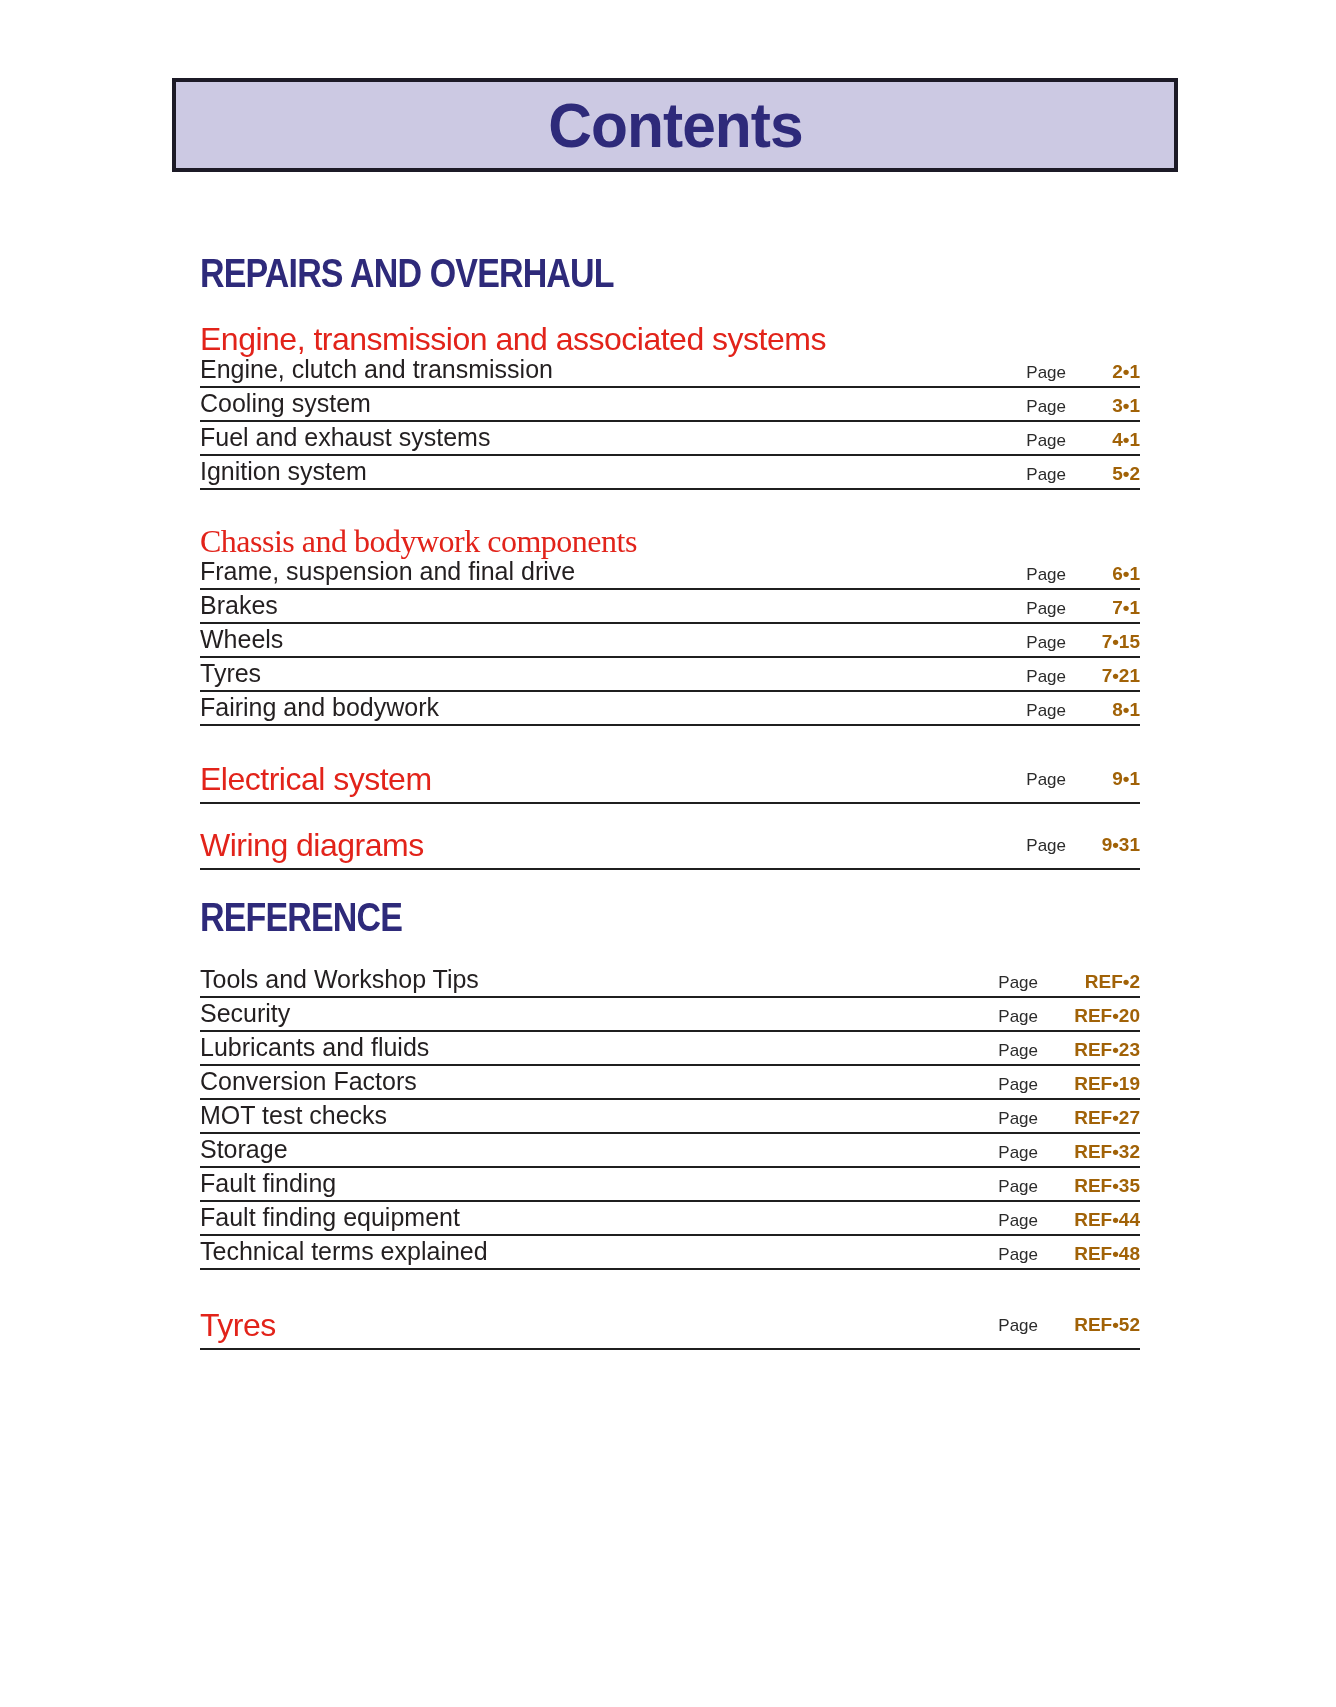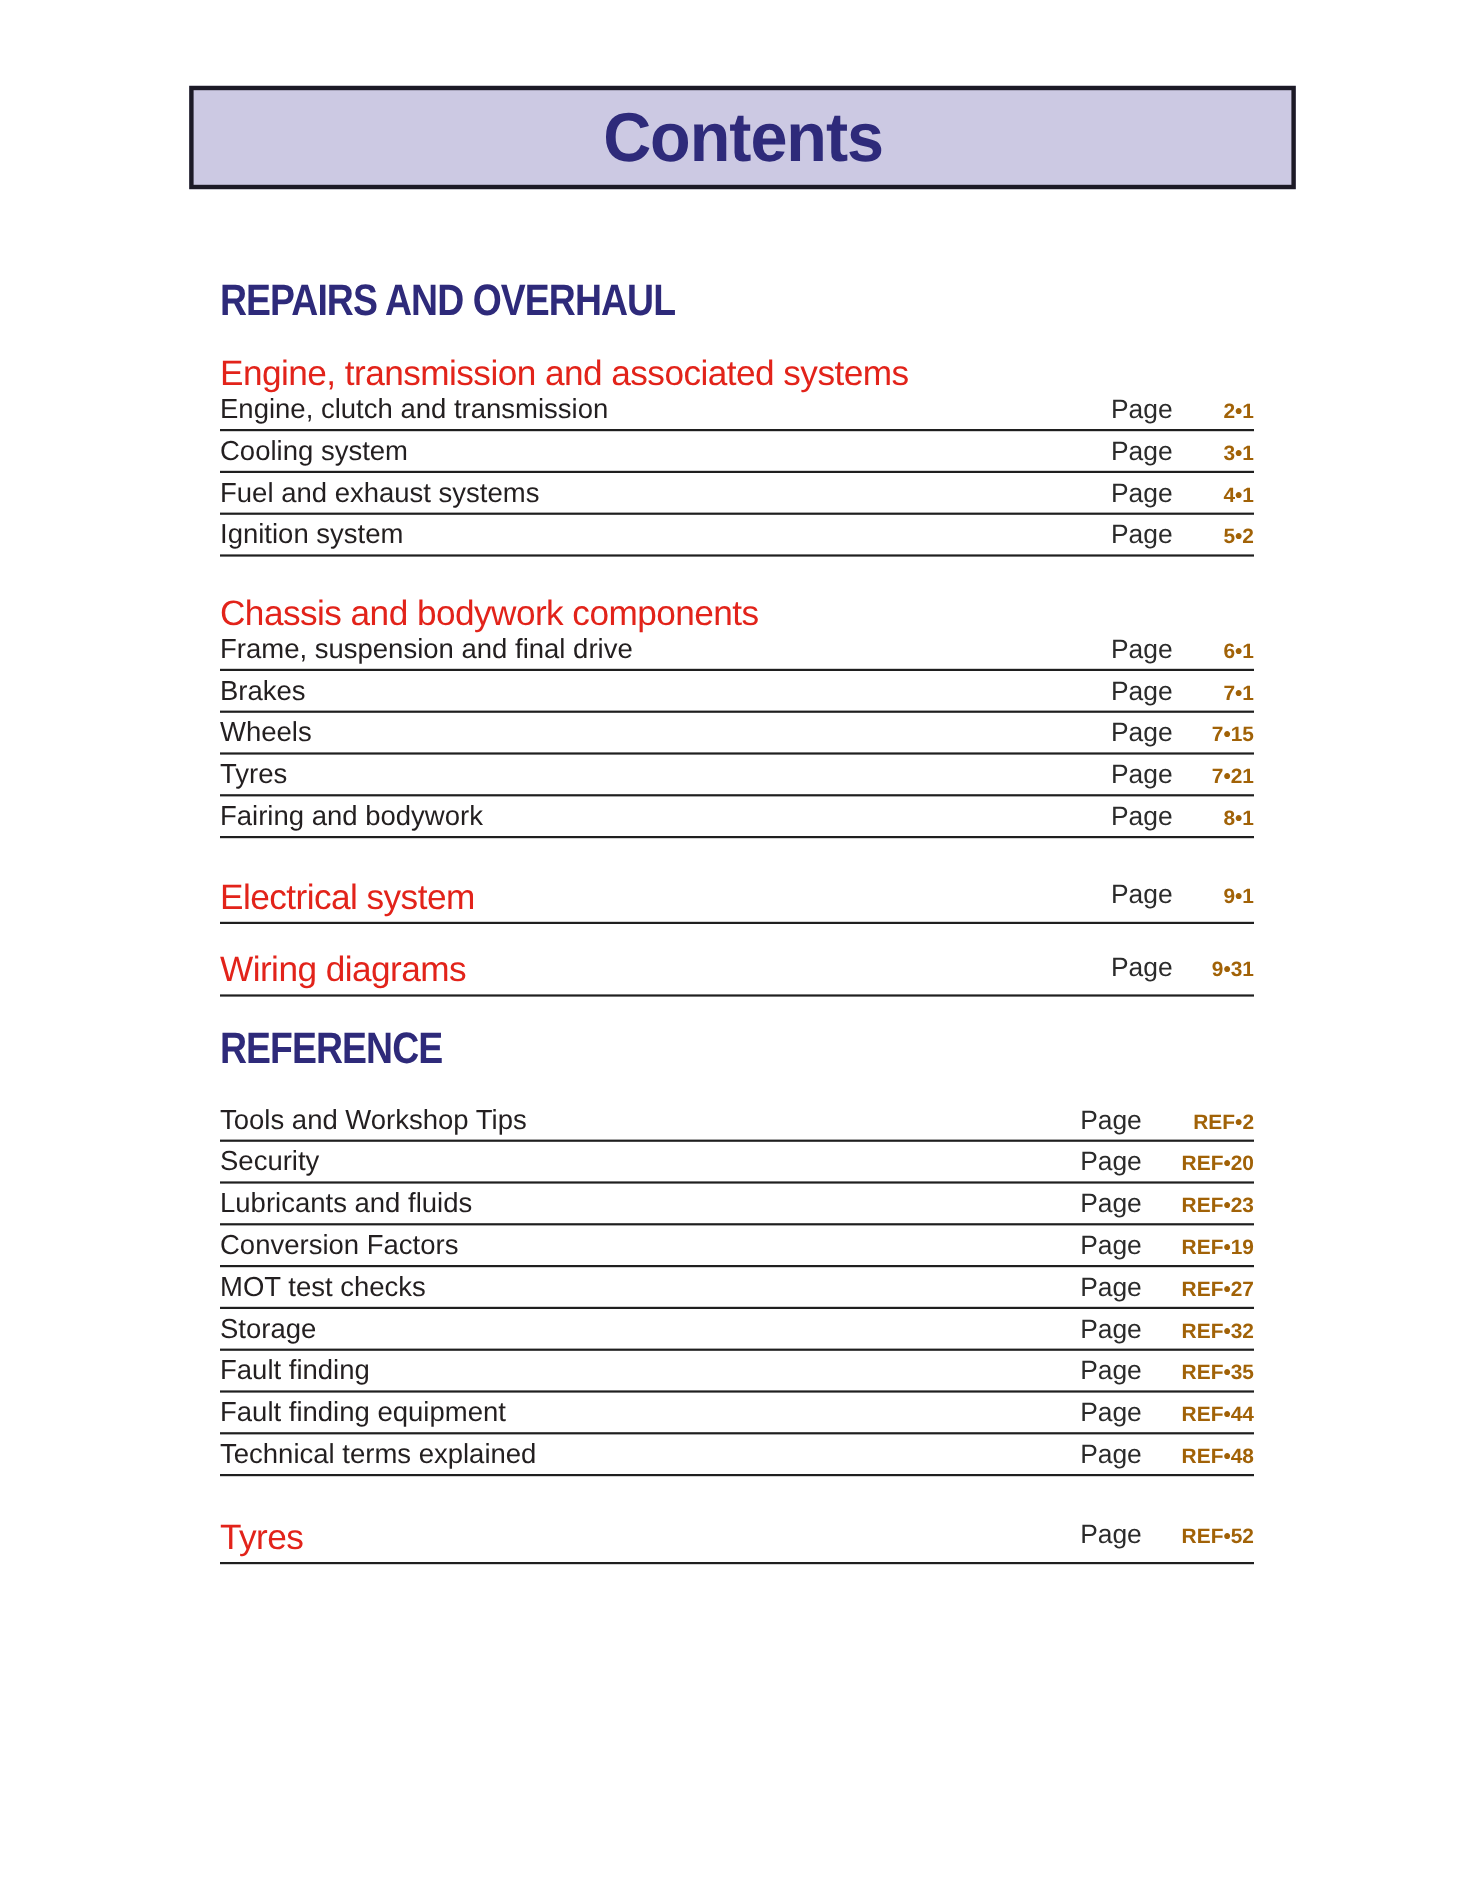--- a/index.html
+++ b/index.html
@@ -34,37 +34,37 @@
     white-space:nowrap;
   }
   .main-heading.repairs { margin-top:10px; }
   .main-heading.reference { margin-top:24px; }
   .section-heading {
     font-size:32px; line-height:30px; color:#e2231a;
     letter-spacing:-0.5px; font-weight:normal;
     white-space:nowrap;
   }
   .section-heading.first { margin-top:28px; }
-  .section-heading.later { margin-top:36px; }
+  .section-heading.later { margin-top:36px;font-family:Liberation Serif, serif; }
   .toc-row {
     display:flex; justify-content:space-between; align-items:baseline;
     border-bottom:2px solid #1f1f1f;
     padding:5px 0 3px 0;
   }
   .toc-row .row-label { font-size:25px; line-height:21px; color:#231f20; }
   .page-cell { display:flex; align-items:baseline; white-space:nowrap; }
-  .page-word { font-size:24px; color:#2b2b2b; margin-right:14px; }
+  .page-word { font-size:17px; color:#2b2b2b; margin-right:14px; }
   .page-number {
     font-size:19px; font-weight:bold; color:#a16207;
     text-align:right; display:inline-block;
   }
   .num-narrow { width:60px; }
   .num-wide  { width:88px; }
   .heading-row {
-    display:flex; justify-content:space-between; align-items:flex-start;
+    display:flex; justify-content:space-between; align-items:center;
     border-bottom:2px solid #1f1f1f;
     padding-bottom:8px;
   }
   .heading-row.electrical { margin-top:38px; }
   .heading-row.wiring     { margin-top:26px; }
   .heading-row.index      { margin-top:40px; }
 </style>
 </head>
 <body>
 

